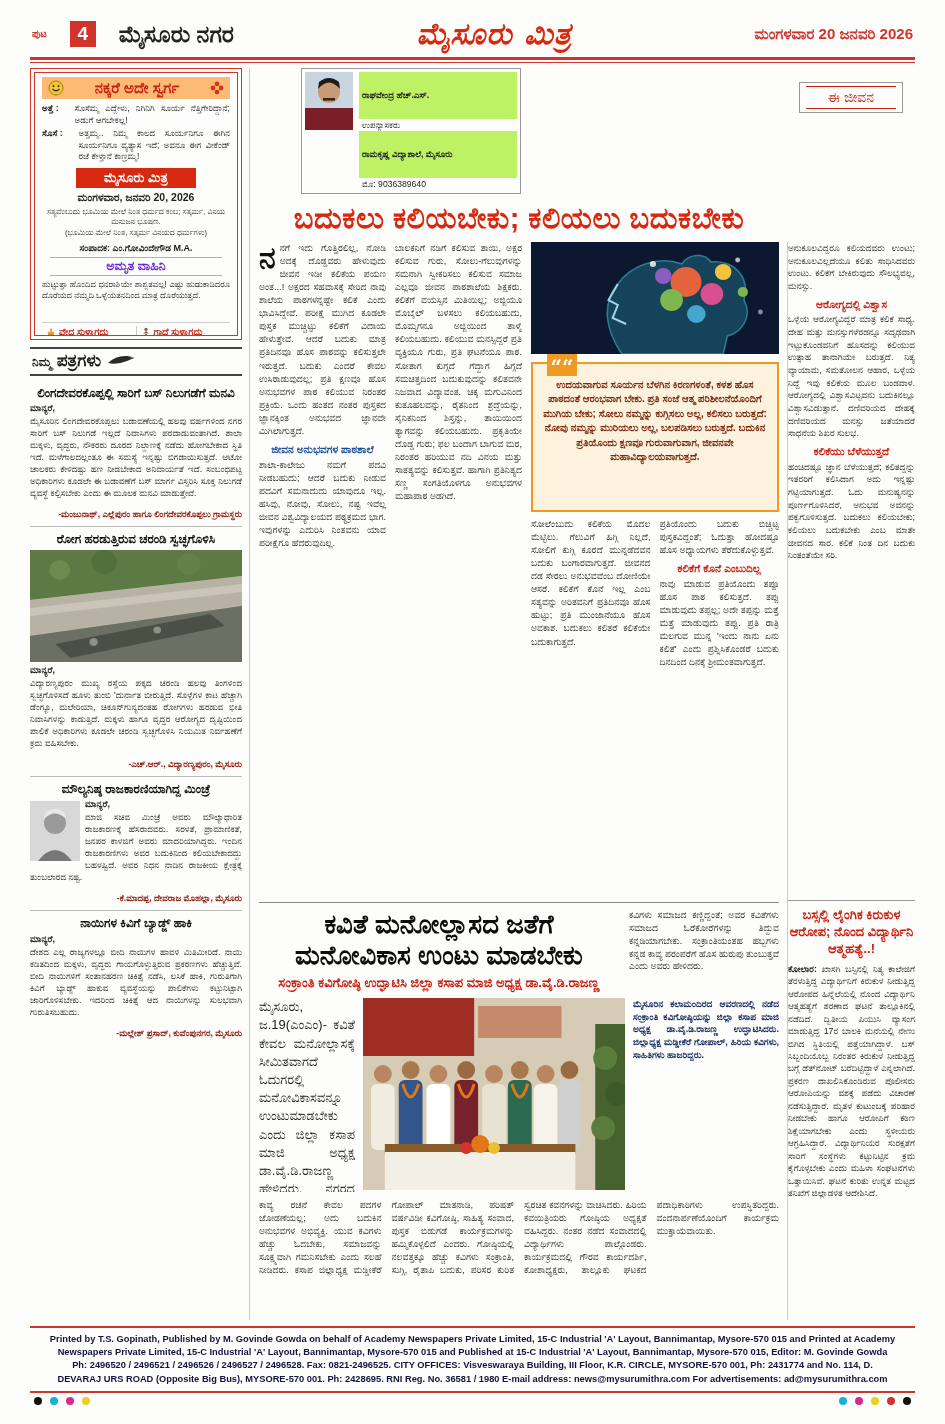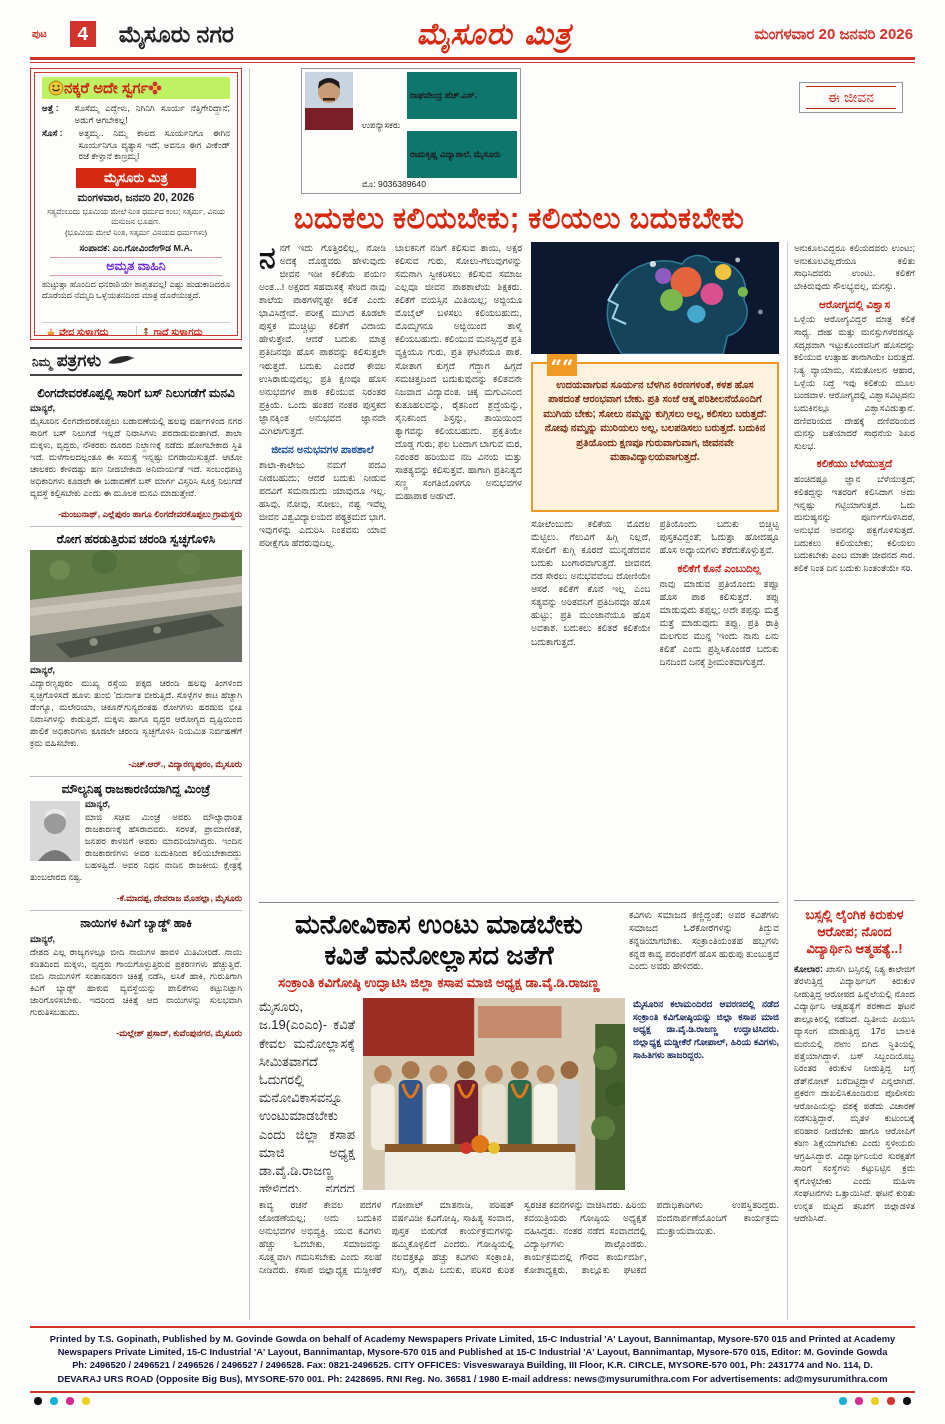--- a/index.html
+++ b/index.html
@@ -23,21 +23,21 @@
   .header-rule { border-top:3px solid #d0342c; border-bottom:1px solid #d0342c; height:6px; }
 
   
   .content { display:flex; gap:9px; height:1252px; overflow:hidden; margin-top:5px; }
   .sidebar { width:220px; flex:none; border-right:1px solid #c9c9c9; padding-right:7px; overflow:hidden; }
   .centerzone { flex:1; display:flex; flex-direction:column; overflow:hidden; }
 
   
   .adbox { border:1px solid #d0342c; padding:3px; height:272px; overflow:hidden; }
   .adbox-in { border:1px solid #d0342c; padding:4px 7px; height:100%; overflow:hidden; }
-  .joke-band { background:#bef264; display:flex; align-items:center; 
+  .joke-band { background:#fdba74; display:flex; align-items:center; justify-content:space-between;
                padding:2px 6px; margin-bottom:4px; }
   .joke-title { color:#c81f10; font-weight:bold; font-size:15px; }
   .joke-line { font-size:8.6px; line-height:1.35; text-align:justify; margin-bottom:2px; display:flex; gap:16px;}
   .joke-line b { flex:none; }
   .paper-badge { background:#d6290f; color:#fff; font-weight:bold; font-size:13px; text-align:center;
                  width:120px; margin:5px auto 3px; padding:2px 0; }
   .date-line { text-align:center; font-weight:bold; font-size:10.5px; margin-bottom:3px; }
   .almanac { text-align:center; font-size:7.8px; line-height:1.35; color:#333; }
   .editor-line { text-align:center; font-size:9px; font-weight:bold; margin:4px 0 3px; }
   .amruta-title { text-align:center; color:#6d28d9; font-weight:bold; font-size:12.5px;
@@ -66,21 +66,21 @@
   
   .top-row { display:flex; gap:8px; }
   .top-left { flex:1; }
   .rail-topbox { width:128px; flex:none; display:flex; justify-content:center; align-items:flex-start; padding-top:14px; }
   .kicker { border:1px solid #999; padding:3px 6px; width:104px; text-align:center; }
   .kicker-in { border-top:1px solid #c81f10; border-bottom:1px solid #c81f10; color:#c81f10;
                font-weight:normal; font-size:14px; padding:2px 0; }
   .author-card { display:flex; gap:6px; margin-left:42px; width:220px; border:1px solid #999; padding:3px; }
   .author-photo { width:48px; height:58px; flex:none; }
   .author-lines { flex:1; font-size:8.6px; line-height:1.25; display:flex; flex-direction:column; justify-content:center; gap:1px;}
-  .al-blue { background:#0f766e; padding:18px 3px; font-weight:bold;margin-left:48px; }
+  .al-blue { background:#bef264; padding:18px 3px; font-weight:bold; }
   .al-plain { padding:0 3px; }
   .main-headline { color:#d6290f; font-weight:bold; font-size:29px; text-align:center; margin:8px 0 6px;
                    letter-spacing:0.5px; white-space:nowrap; overflow:hidden; }
 
   .body-row { display:flex; gap:8px; flex:1; overflow:hidden; }
   .main-left { flex:1; overflow:hidden; display:flex; flex-direction:column; }
   .upper-cols { display:flex; gap:9px; height:652px; overflow:hidden; }
   .mcol { flex:1; font-size:9.2px; line-height:1.42; text-align:justify; overflow:hidden; }
   .dropcap { float:left; font-size:30px; line-height:0.9; font-weight:bold; padding:2px 4px 0 0; color:#111; }
   .subhead-red { color:#c81f10; font-weight:bold; font-size:10.5px; text-align:center; margin:4px 0 2px; }
@@ -89,21 +89,21 @@
   .brainimg { width:100%; height:112px; display:block; }
   .quotebox { border:2px solid #ef9a22; background:#fdf2dd; margin-top:8px; padding:14px 10px 8px;
               position:relative; min-height:150px; }
   .qmark { position:absolute; top:-10px; left:14px; background:#ef9a22; color:#fff; width:30px; height:22px;
            font-size:20px; font-weight:bold; text-align:center; line-height:26px; font-family:"DejaVu Serif",serif; }
   .quote-text { color:#7c2a10; font-weight:bold; font-size:10px; line-height:1.45; text-align:center; }
   .midcols { flex:1; display:flex; gap:9px; margin-top:6px; overflow:hidden; }
   .midcol { flex:1; font-size:9.2px; line-height:1.42; text-align:justify; overflow:hidden; }
 
   
-  .rail { width:128px; flex:none; border-left:1px solid #ccc; padding-left:6px; display:flex; flex-direction:column; overflow:hidden; }
+  .rail { width:128px; flex:none; border-left:1px solid #ccc; padding-left:0; display:flex; flex-direction:column; overflow:hidden; }
   .rail-text { height:652px; overflow:hidden; font-size:8.9px; line-height:1.42; text-align:justify; }
   .bus { border-top:1px solid #999; margin-top:6px; padding-top:6px; flex:1; overflow:hidden; }
   .bus-headline { color:#c81f10; font-weight:bold; font-size:13px; line-height:1.3; text-align:center; margin-bottom:5px; }
   .bus-body { font-size:8.8px; line-height:1.42; text-align:justify; }
 
   
   .second { border-top:1.5px solid #888; margin-top:8px; padding-top:6px; flex:1; overflow:hidden; }
   .sa-top { display:flex; gap:10px; }
   .sa-head { flex:1; }
   .sa-headline { font-size:26px; font-weight:bold; text-align:center; line-height:1.18; color:#0d0d0d; }
@@ -335,22 +335,22 @@
                   <span>ನಾವು ಮಾಡುವ ಪ್ರತಿಯೊಂದು ತಪ್ಪೂ ಹೊಸ ಪಾಠ ಕಲಿಸುತ್ತದೆ. ತಪ್ಪು ಮಾಡುವುದು ತಪ್ಪಲ್ಲ; ಅದೇ ತಪ್ಪನ್ನು ಮತ್ತೆ ಮತ್ತೆ ಮಾಡುವುದು ತಪ್ಪು. ಪ್ರತಿ ರಾತ್ರಿ ಮಲಗುವ ಮುನ್ನ 'ಇಂದು ನಾನು ಏನು ಕಲಿತೆ' ಎಂದು ಪ್ರಶ್ನಿಸಿಕೊಂಡರೆ ಬದುಕು ದಿನದಿಂದ ದಿನಕ್ಕೆ ಶ್ರೀಮಂತವಾಗುತ್ತದೆ.</span>
                 </div>
               </div>
             </div>
           </div>
 
           <div class="second">
             <div class="sa-top">
               <div class="sa-head">
                 <div class="sa-headline">
+                  <div>ಕವಿತೆ ಮನೋಲ್ಲಾಸದ ಜತೆಗೆ</div>
                   <div>ಮನೋವಿಕಾಸ ಉಂಟು ಮಾಡಬೇಕು</div>
-                  <div>ಕವಿತೆ ಮನೋಲ್ಲಾಸದ ಜತೆಗೆ</div>
                 </div>
                 <div class="sa-subtitle">ಸಂಕ್ರಾಂತಿ ಕವಿಗೋಷ್ಠಿ ಉದ್ಘಾಟಿಸಿ ಜಿಲ್ಲಾ ಕಸಾಪ ಮಾಜಿ ಅಧ್ಯಕ್ಷ ಡಾ.ವೈ.ಡಿ.ರಾಜಣ್ಣ</div>
               </div>
               <div class="sa-col0">ಕವಿಗಳು ಸಮಾಜದ ಕಣ್ಣಿದ್ದಂತೆ; ಅವರ ಕವಿತೆಗಳು ಸಮಾಜದ ಓರೆಕೋರೆಗಳನ್ನು ತಿದ್ದುವ ಕನ್ನಡಿಯಾಗಬೇಕು. ಸಂಕ್ರಾಂತಿಯಂತಹ ಹಬ್ಬಗಳು ಕನ್ನಡ ಕಾವ್ಯ ಪರಂಪರೆಗೆ ಹೊಸ ಹುರುಪು ತುಂಬುತ್ತವೆ ಎಂದು ಅವರು ಹೇಳಿದರು.</div>
             </div>
             <div class="sa-mid">
               <div class="sa-col1">ಮೈಸೂರು, ಜ.19(ಎಂಎಂ)- ಕವಿತೆ ಕೇವಲ ಮನೋಲ್ಲಾಸಕ್ಕೆ ಸೀಮಿತವಾಗದೆ ಓದುಗರಲ್ಲಿ ಮನೋವಿಕಾಸವನ್ನೂ ಉಂಟುಮಾಡಬೇಕು ಎಂದು ಜಿಲ್ಲಾ ಕಸಾಪ ಮಾಜಿ ಅಧ್ಯಕ್ಷ ಡಾ.ವೈ.ಡಿ.ರಾಜಣ್ಣ ಹೇಳಿದರು. ನಗರದ ಕಲಾಮಂದಿರದ ಆವರಣದಲ್ಲಿ ಜಿಲ್ಲಾ ಕನ್ನಡ ಸಾಹಿತ್ಯ ಪರಿಷತ್ ಹಮ್ಮಿಕೊಂಡಿದ್ದ ಸಂಕ್ರಾಂತಿ ಕವಿಗೋಷ್ಠಿಯನ್ನು ಉದ್ಘಾಟಿಸಿ ಅವರು ಮಾತನಾಡಿದರು.</div>
               <svg class="eventphoto" viewBox="0 0 264 192" preserveAspectRatio="none">
                 <rect width="264" height="192" fill="#d6cbb4"></rect>
                 <rect x="0" y="0" width="112" height="58" fill="#9e2d24"></rect>

